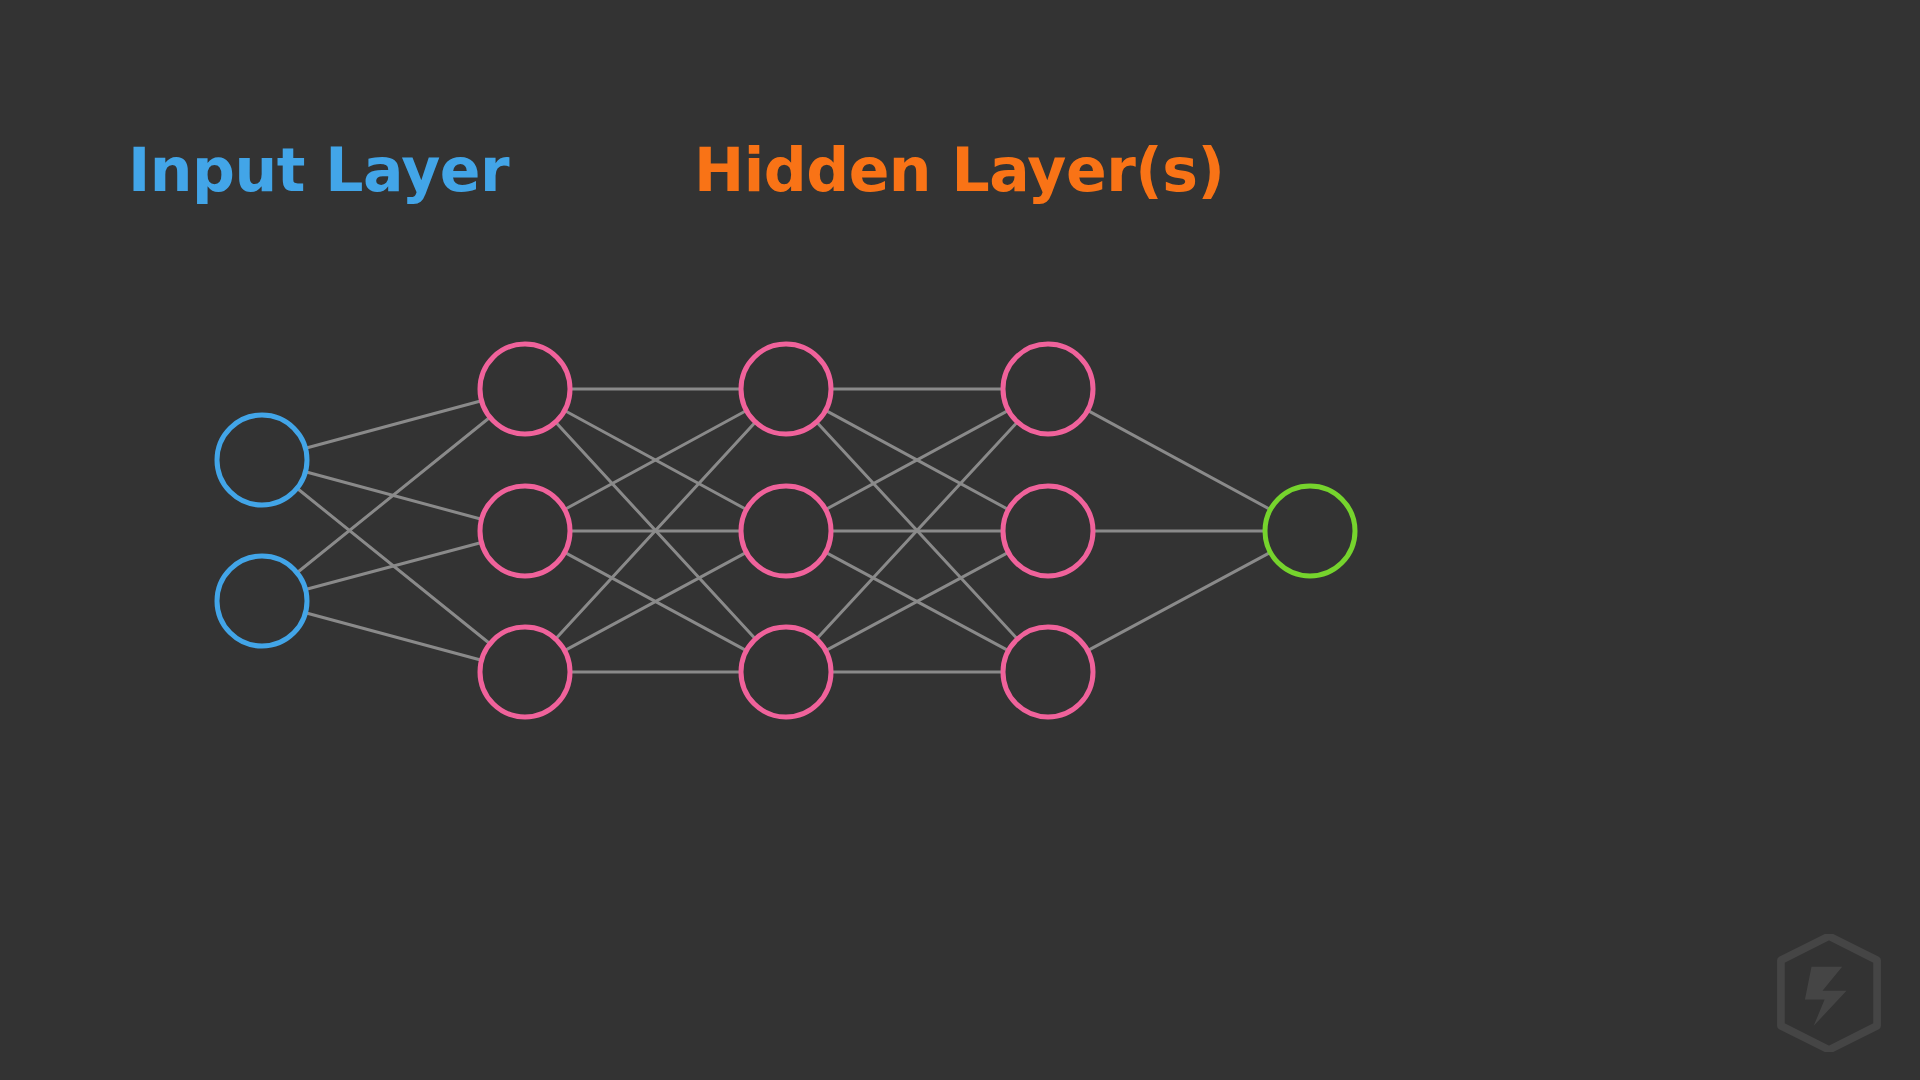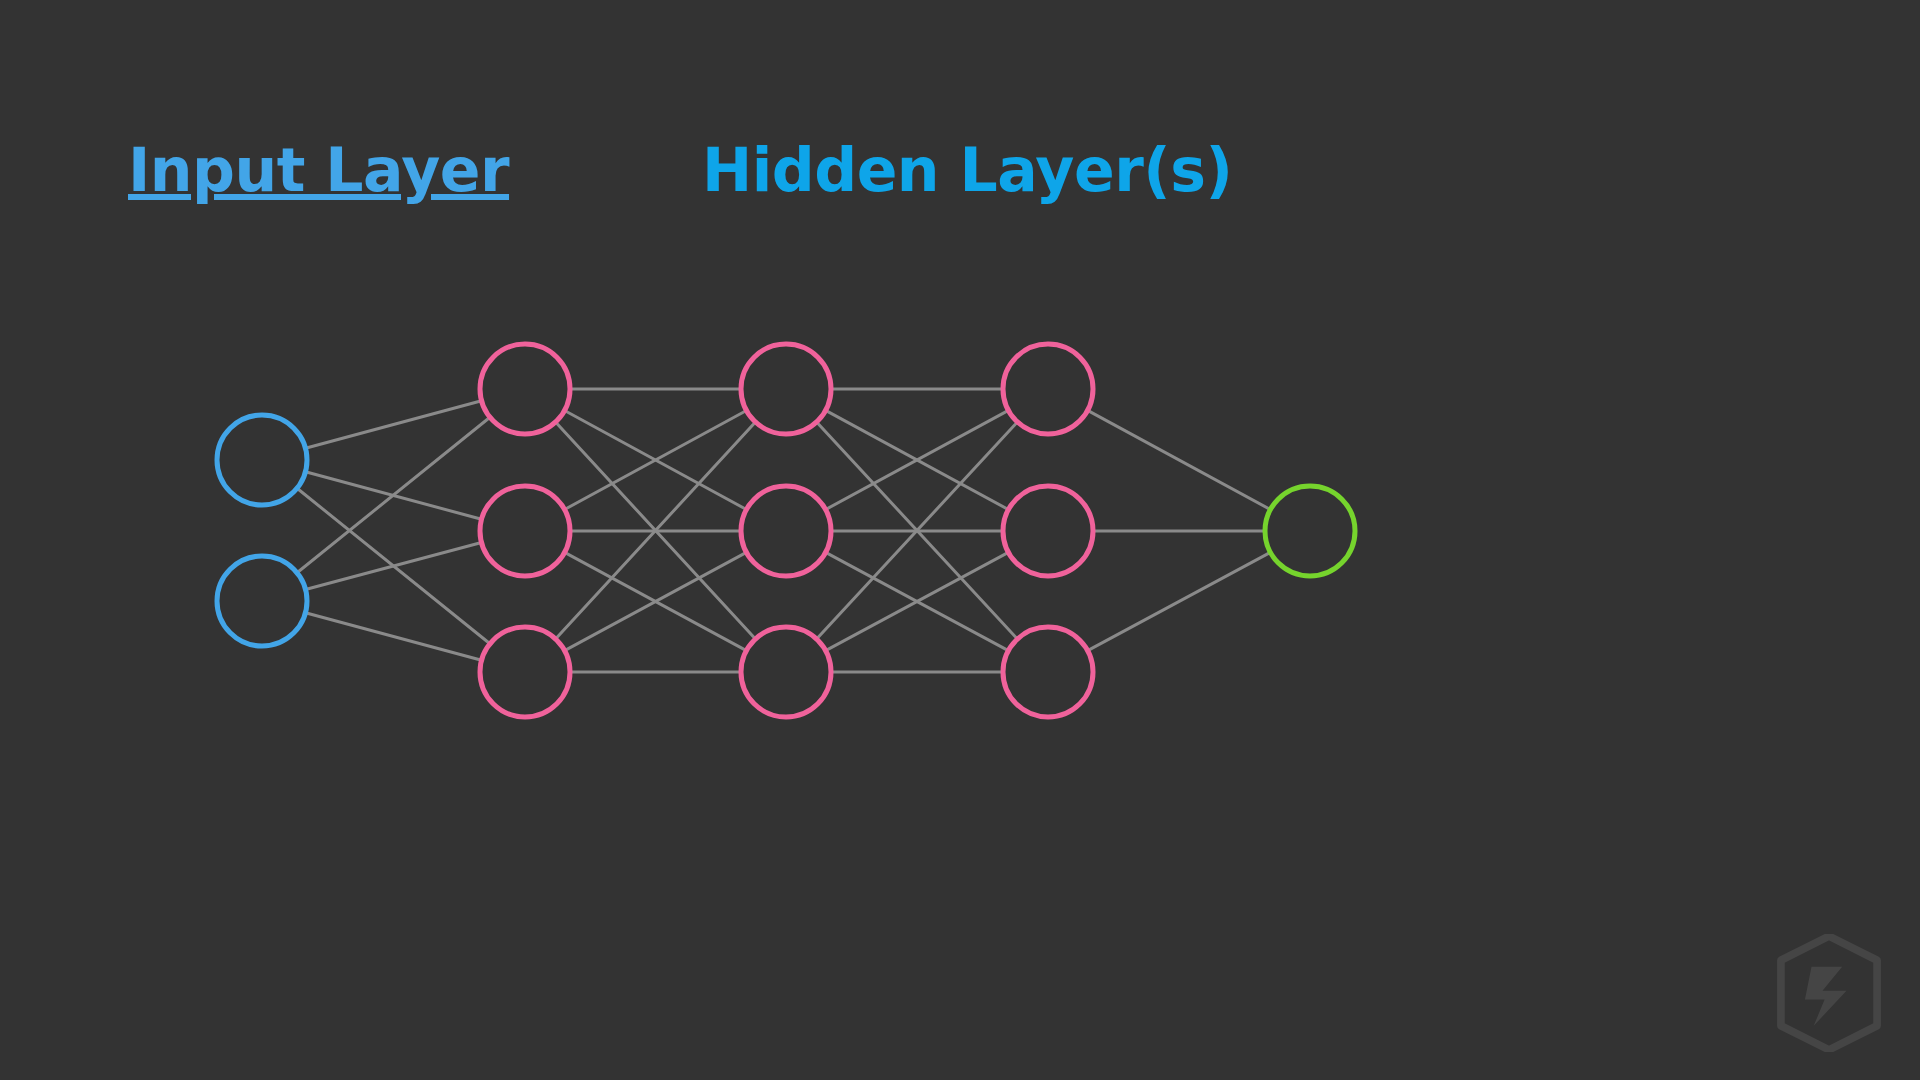--- a/index.html
+++ b/index.html
@@ -23,22 +23,22 @@
   }
   .layer-label {
     position: absolute;
     font-weight: 700;
     font-size: 60px;
     line-height: 1;
     letter-spacing: -0.5px;
     white-space: nowrap;
     user-select: none;
   }
-  #label-input  { left: 128px;  top: 140px; color: #42A5E8; text-decoration: underline; }
-  #label-hidden { left: 694px;  top: 140px; color: #0ea5e9; margin-left: 8px; }
+  #label-input  { left: 128px;  top: 140px; color: #42A5E8; }
+  #label-hidden { left: 694px;  top: 140px; color: #f97316; }
   #label-output { left: 1386px; top: 140px; color: #76D42D; }
 
   #net-svg {
     position: absolute;
     left: 0;
     top: 0;
     width: 1920px;
     height: 1080px;
   }
   #watermark {

